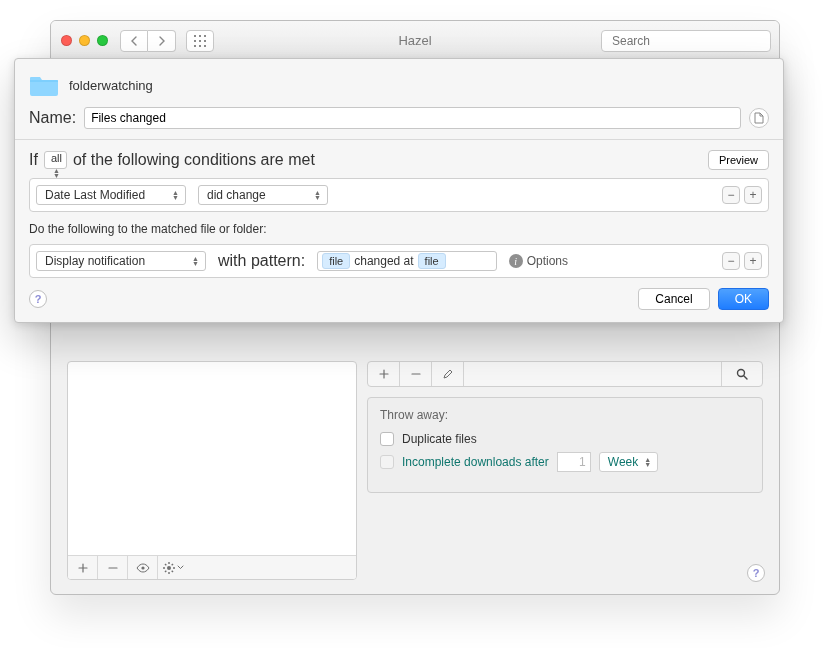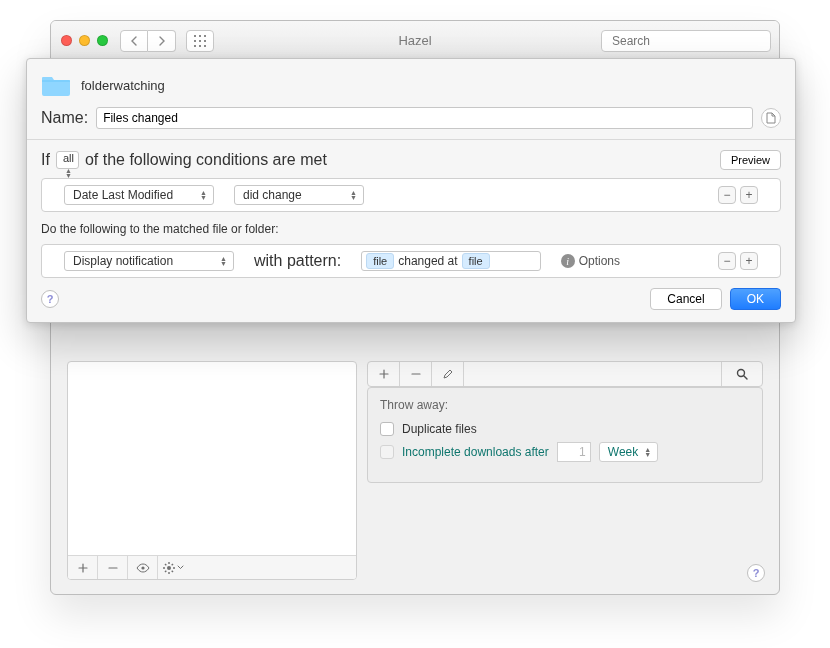--- a/index.html
+++ b/index.html
@@ -46,21 +46,21 @@
   }
   .left-pane {
     width:290px; display:flex; flex-direction:column; border:1px solid #cfcfcf; border-radius:4px; background:#fff;
     margin-right:10px; overflow:hidden;
   }
   .left-pane .list { flex:1; }
   .left-toolbar { display:flex; border-top:1px solid #d8d8d8; background:#f6f6f6; height:24px; }
   .left-toolbar .tbtn { width:30px; display:flex; align-items:center; justify-content:center; border-right:1px solid #d8d8d8; color:#6f6f6f; }
   .left-toolbar .tbtn:last-child{ border-right:none; }
 
-  .right-pane { flex:1; display:flex; flex-direction:column; }
+  .right-pane { flex:1; display:flex; flex-direction:column; gap:10px; }
   .rules-listbar {
     display:flex; border:1px solid #cfcfcf; border-radius:4px; background:#f6f6f6; height:26px; align-items:stretch;
   }
   .rules-listbar .tbtn { width:32px; display:flex; align-items:center; justify-content:center; border-right:1px solid #d4d4d4; color:#6f6f6f; }
   .rules-listbar .spacer { flex:1; border-right:1px solid #d4d4d4; }
   .rules-listbar .tbtn.search-cell { width:40px; border-right:none; }
 
   .throwaway-box { border:1px solid #cfcfcf; border-radius:4px; background:#eeeeee; padding:10px 12px 14px 12px; }
   .throwaway-title { color:#656565; font-size:12px; margin-bottom:10px; }
   .check-row { display:flex; align-items:center; gap:8px; margin:6px 0; }
@@ -70,42 +70,42 @@
   .num-field { width:34px; height:20px; border:1px solid #cfcfcf; background:#fff; text-align:right; padding:0 4px; font-size:12px; color:#b6b6b6; }
   .sel { display:flex; align-items:center; gap:6px; height:20px; border:1px solid #cfcfcf; border-radius:3px; background:#fff; padding:0 6px 0 8px; }
   .updown { display:flex; flex-direction:column; line-height:5px; font-size:7px; color:#6f6f6f; }
   .help-circle {
     width:18px; height:18px; border-radius:50%; border:1px solid #bfbfbf; background:#fff; display:flex; align-items:center; justify-content:center; color:#8c8cd6; font-weight:bold; font-size:11px;
   }
   .parent-help { position:absolute; right:14px; bottom:12px; }
 
   
   .sheet {
-    position:absolute; left:26px; top:58px; width:770px;
+    position:absolute; left:14px; top:58px; width:770px;
     background:#f6f6f6; border:1px solid #c3c3c3; border-radius:4px;
     box-shadow: 0 18px 40px rgba(0,0,0,0.20), 0 2px 8px rgba(0,0,0,0.12);
     padding:14px 14px 12px 14px;
   }
   .folder-row { display:flex; align-items:center; gap:10px; margin-bottom:10px; }
   .folder-icon svg { display:block; }
   .folder-name { font-size:13px; }
 
   .name-row { display:flex; align-items:center; gap:8px; margin-bottom:10px; }
   .form-label { font-size:16px; }
   .text-input { flex:1; height:22px; border:1px solid #c7c7c7; border-radius:3px; background:#fff; padding:8px 6px; font-size:12px; }
   .doc-btn { width:20px; height:20px; border:1px solid #c7c7c7; border-radius:50%; background:#fff; display:flex; align-items:center; justify-content:center; color:#888; }
 
   .hr { border:none; border-top:1px solid #d9d9d9; margin: 4px -14px 10px -14px; }
 
   .cond-row { display:flex; align-items:center; gap:6px; margin-bottom:8px; }
   .small-sel { display:flex; align-items:center; gap:4px; height:18px; border:1px solid #c7c7c7; border-radius:3px; background:#fff; padding:0 4px 0 6px; font-size:11px;flex-direction:column; }
   .preview-btn { margin-left:auto; height:20px; padding:0 10px; border:1px solid #c7c7c7; border-radius:4px; background:#fff; font-size:11px; }
 
   .rule-box {
-    border:1px solid #d0d0d0; border-radius:4px; background:#fff; padding:6px 22px; display:flex; align-items:center; gap:20px; margin-bottom:10px;
+    border:1px solid #d0d0d0; border-radius:4px; background:#fff; padding:6px 6px; display:flex; align-items:center; gap:12px; margin-bottom:10px;
   }
   .wide-sel { display:flex; align-items:center; justify-content:space-between; height:20px; border:1px solid #c7c7c7; border-radius:3px; background:#fff; padding:0 6px 0 8px; font-size:12px; min-width:150px; }
   .wide-sel.w2 { min-width:130px; }
   .spacer-flex { flex:1; }
   .round-btn { width:18px; height:18px; border:1px solid #c7c7c7; border-radius:4px; background:#f7f7f7; display:flex; align-items:center; justify-content:center; font-size:12px; color:#666; }
   .btn-pair { display:flex; gap:4px; }
 
   .section-label { font-size:12px; margin:4px 0 8px 0; }
 
   .pattern-field { display:flex; align-items:center; gap:4px; height:20px; border:1px solid #c7c7c7; border-radius:3px; background:#fff; padding:2px 6px 2px 4px; font-size:12px; }

